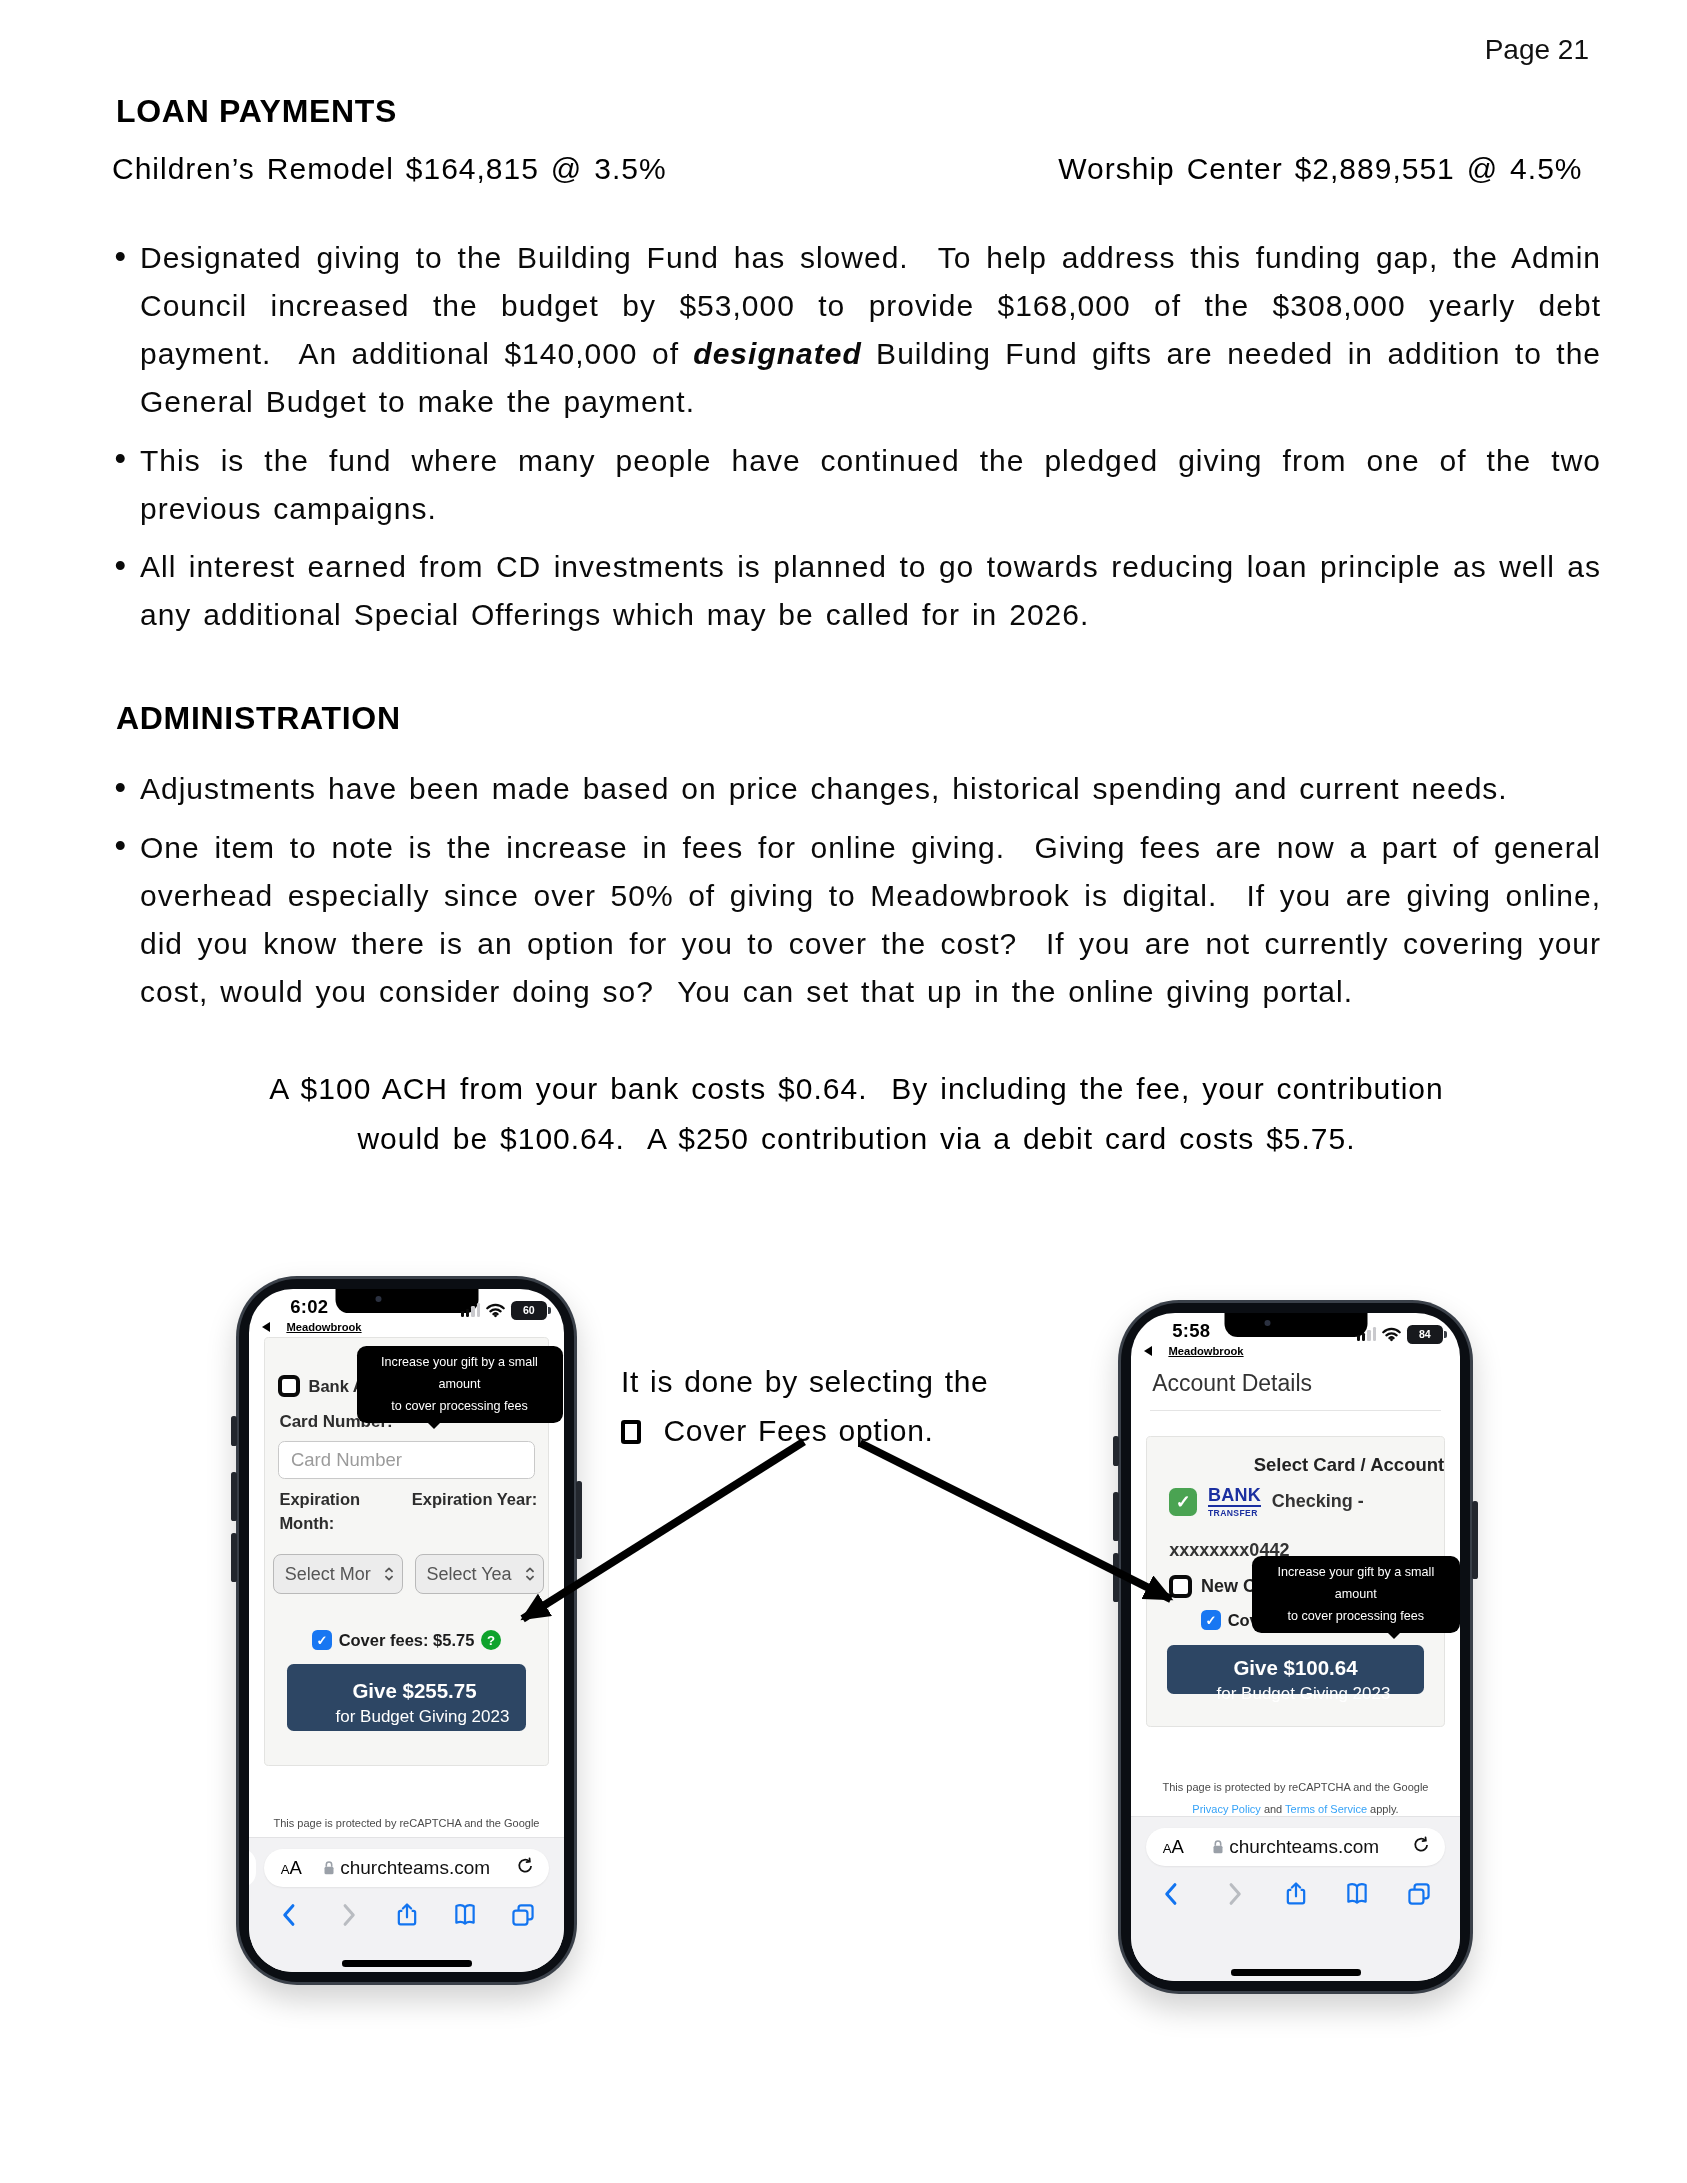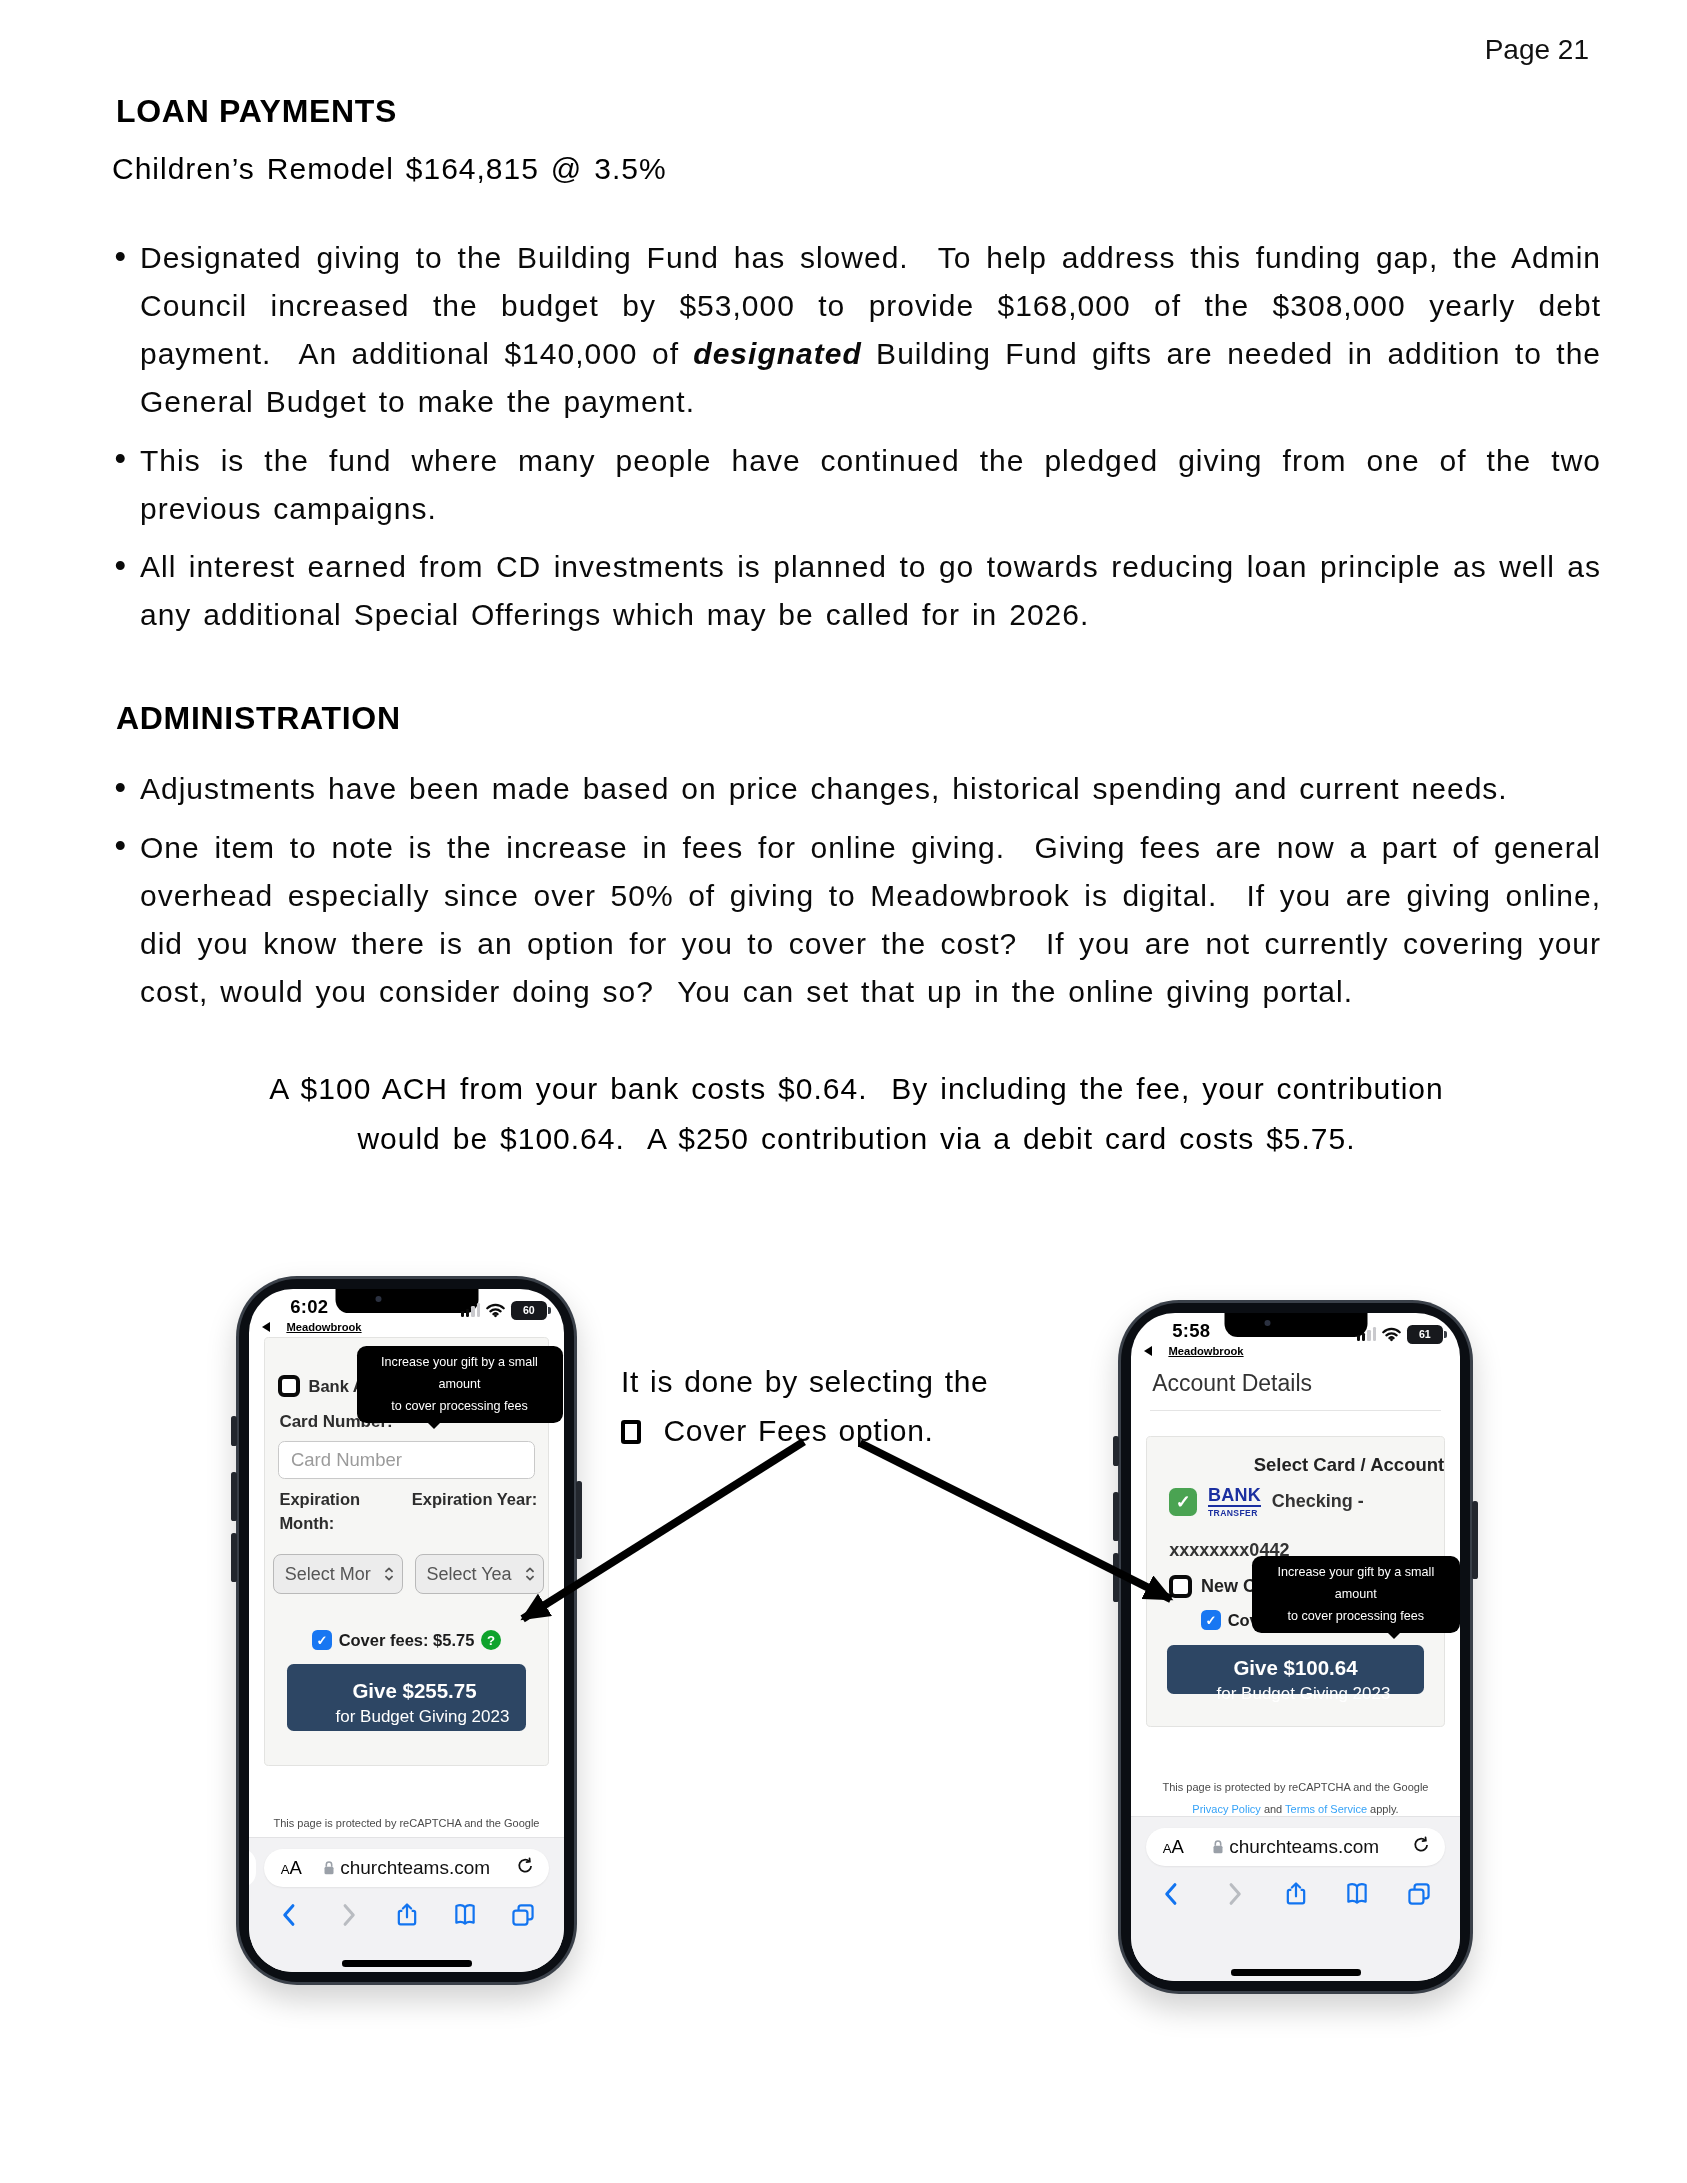--- a/index.html
+++ b/index.html
@@ -99,20 +99,21 @@
   .tbtn { cursor:pointer; display:flex; }
 </style>
 </head>
 <body>
 
 <div class="text-col">
   <div class="pagenum">Page 21</div>
   <h1 class="doc-h h-loan">LOAN PAYMENTS</h1>
   <div class="loan-line">
     <span class="l1">Children’s Remodel $164,815 @ 3.5%</span>
+    <span class="l2">Worship Center $2,889,551 @ 4.5%</span>
   </div>
   <ul class="bullets">
     <li class="b"><span>Designated giving to the Building Fund has slowed.&nbsp; To help address this funding gap, the Admin Council increased the budget by $53,000 to provide $168,000 of the $308,000 yearly debt payment.&nbsp; An additional $140,000 of </span><span class="emph">designated</span><span> Building Fund gifts are needed in addition to the General Budget to make the payment.</span></li>
     <li class="b">This is the fund where many people have continued the pledged giving from one of the two previous campaigns.</li>
     <li class="b">All interest earned from CD investments is planned to go towards reducing loan principle as well as any additional Special Offerings which may be called for in 2026.</li>
   </ul>
   <h1 class="doc-h h-admin">ADMINISTRATION</h1>
   <ul class="bullets admin">
     <li class="b">Adjustments have been made based on price changes, historical spending and current needs.</li>
     <li class="b">One item to note is the increase in fees for online giving.&nbsp; Giving fees are now a part of general overhead especially since over 50% of giving to Meadowbrook is digital.&nbsp; If you are giving online, did you know there is an option for you to cover the cost?&nbsp; If you are not currently covering your cost, would you consider doing so?&nbsp; You can set that up in the online giving portal.</li>
@@ -290,21 +291,21 @@
               <i></i>
               <i></i>
               <i></i>
             </span>
           <svg width="19" height="14.6" viewBox="0 0 28 21">
             <path d="M2 7.5C8.8 1 19.2 1 26 7.5" stroke="#0c0c0c" stroke-width="3.4" fill="none" stroke-linecap="round"></path>
             <path d="M6.5 12C10.8 8 17.2 8 21.5 12" stroke="#0c0c0c" stroke-width="3.4" fill="none" stroke-linecap="round"></path>
             <path d="M11 16.2C12.7 14.6 15.3 14.6 17 16.2" stroke="#0c0c0c" stroke-width="3.4" fill="none" stroke-linecap="round"></path>
             <circle cx="14" cy="18.6" r="2.1" fill="#0c0c0c"></circle>
           </svg>
-          <span class="battery">61</span>
+          <span class="battery">84</span>
         </div>
 
         <div class="acct-head" style="top:57px;">Account Details</div>
         <div class="acct-rule" style="top:97px;"></div>
 
         <div class="panel" style="top:123px; height:291px;">
           <div class="cardtitle" style="top:17px;">Select Card / Account</div>
           <div class="bankrow" style="top:49px;">
             <span class="cb-green" style="width:28px;height:28px;border-radius:6.6px;font-size:18px;">✓</span>
             <span class="banklogo">

